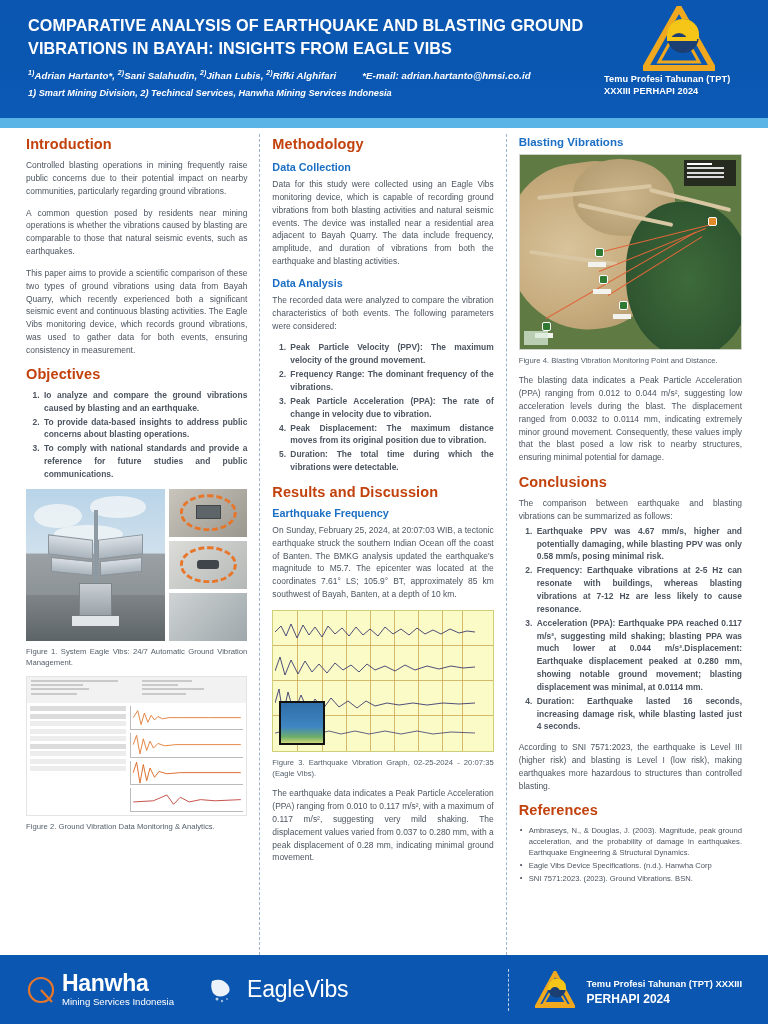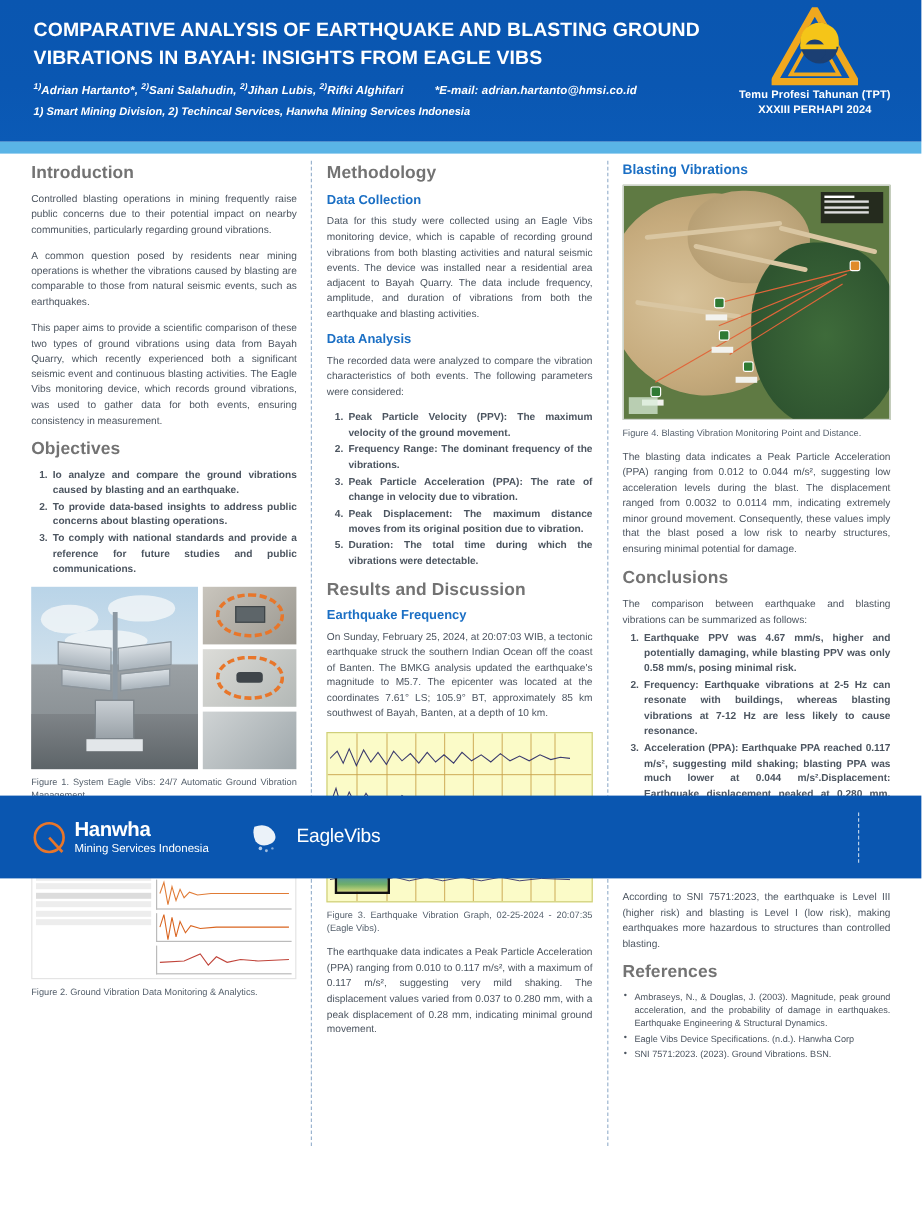--- a/index.html
+++ b/index.html
@@ -2,21 +2,21 @@
 <html><head>
 <meta charset="utf-8">
 <style>
   * { box-sizing: border-box; margin: 0; padding: 0; }
   html, body {
     width: 768px; height: 1024px;
     background: #ffffff;
     font-family: "Liberation Sans", sans-serif;
     overflow: hidden;
   }
-  .poster { position: relative; width: 768px; height: 732px; background: #fff; }
+  .poster { position: relative; width: 768px; height: 1024px; background: #fff; }
 
   
   .header {
     position: relative;
     height: 118px;
     background: linear-gradient(180deg,#0a56b0 0%,#0a57b2 60%,#0b5ab6 100%);
     padding: 14px 20px 6px 28px;
   }
   .header-strip { height: 10px; background: #5ab4e6; }
   .title {
@@ -40,41 +40,41 @@
   .email { margin-left: 26px; }
   .affil {
     margin-top: 7px;
     color: #ffffff;
     font-size: 9.2px;
     font-style: italic;
     font-weight: bold;
   }
   .logo-block {
     position: absolute; right: 14px; top: 6px;
-    width: 150px; text-align: center;
+    width: 150px; text-align: left;
   }
   .logo-caption {
     color: #ffffff; font-size: 9.2px; font-weight: bold;
     line-height: 1.28; margin-top: 2px; letter-spacing: .1px;
   }
 
   
   .body {
     position: absolute; top: 128px; left: 0;
     width: 768px; height: 827px;
     display: flex;
     padding: 6px 14px 0 14px;
   }
   .col { position: relative; padding: 0 12px; }
   .col-left   { width: 252px; }
   .col-mid    { width: 254px; border-left: 1px dashed #9bb4cf; border-right: 1px dashed #9bb4cf; }
   .col-right  { width: 254px; }
 
   h2.sec {
-    color: #737373;
+    color: #c2410c;
     font-size: 14.5px;
     font-weight: bold;
     margin: 2px 0 7px 0;
     letter-spacing: .1px;
   }
   h3.sub {
     color: #1b6fc4;
     font-size: 10.8px;
     font-weight: bold;
     margin: 9px 0 5px 0;
@@ -210,23 +210,23 @@
     background: rgba(215,235,215,.75);
   }
 
   
   .footer {
     position: absolute; left: 0; bottom: 0; width: 768px; height: 69px;
     background: #0a56b0; display: flex; align-items: center; padding: 0 26px;
   }
   .foot-left { display: flex; align-items: center; gap: 34px; }
   .hanwha-txt { color: #ffffff; line-height: 1; }
-  .hanwha-txt .n1 { font-size: 17px; font-weight: bold; letter-spacing: -.3px; }
+  .hanwha-txt .n1 { font-size: 23px; font-weight: bold; letter-spacing: -.3px; }
   .hanwha-txt .n2 { font-size: 9.6px; display: block; margin-top: 2px; }
-  .eagle-txt { color: #ffffff; font-size: 16px; letter-spacing: -.2px; }
+  .eagle-txt { color: #ffffff; font-size: 23px; letter-spacing: -.2px; }
   .foot-divider {
     width: 1px; height: 42px; border-left: 1px dashed #b9cfe8; margin: 0 26px 0 auto;
   }
   .foot-right { display: flex; align-items: center; gap: 12px; }
   .foot-right-txt { color: #ffffff; line-height: 1.22; }
   .foot-right-txt .r1 { font-size: 9.4px; font-weight: bold; }
   .foot-right-txt .r2 { font-size: 12px; font-weight: bold; display: block; }
 </style>
 </head>
 <body>
@@ -257,21 +257,21 @@
       </div>
     </div>
   </div>
   <div class="header-strip"></div>
 
   <div class="body">
 
     <div class="col col-left">
       <h2 class="sec">Introduction</h2>
       <p class="tx">Controlled blasting operations in mining frequently raise public concerns due to their potential impact on nearby communities, particularly regarding ground vibrations.</p>
-      <p class="tx">A common question posed by residents near mining operations is whether the vibrations caused by blasting are comparable to those from natural seismic events, such as earthquakes.</p>
+      <p class="tx">A common question posed by residents near mining operations is whether the vibrations caused by blasting are comparable to those that natural seismic events, such as earthquakes.</p>
       <p class="tx">This paper aims to provide a scientific comparison of these two types of ground vibrations using data from Bayah Quarry, which recently experienced both a significant seismic event and continuous blasting activities. The Eagle Vibs monitoring device, which records ground vibrations, was used to gather data for both events, ensuring consistency in measurement.</p>
 
       <h2 class="sec">Objectives</h2>
       <ol class="tx">
         <li>Io analyze and compare the ground vibrations caused by blasting and an earthquake.</li>
         <li>To provide data-based insights to address public concerns about blasting operations.</li>
         <li>To comply with national standards and provide a reference for future studies and public communications.</li>
       </ol>
 
       <div class="fig1">
@@ -483,15 +483,28 @@
           <circle cx="9" cy="24" r="1.5" fill="#fff" opacity=".7"></circle>
           <circle cx="14" cy="26" r="1.2" fill="#fff" opacity=".6"></circle>
           <circle cx="19" cy="24" r="1" fill="#fff" opacity=".5"></circle>
         </svg>
         <span class="eagle-txt">EagleVibs</span>
       </div>
     </div>
 
     <div class="foot-divider"></div>
 
+    <div class="foot-right">
+      <svg width="40" height="38" viewBox="0 0 40 38">
+        <polygon points="20,2 38,35 2,35" fill="none" stroke="#f0a81e" stroke-width="4"></polygon>
+        <polygon points="20,13 31,32 9,32" fill="none" stroke="#f0a81e" stroke-width="2"></polygon>
+        <ellipse cx="22" cy="17" rx="9" ry="9.5" fill="#1b3f73"></ellipse>
+        <path d="M13 16 a9 8.5 0 0 1 18 0 l0 3 l-18 0 z" fill="#f5c518"></path>
+        <ellipse cx="20" cy="21" rx="5" ry="5" fill="#1b3f73"></ellipse>
+      </svg>
+      <div class="foot-right-txt">
+        <span class="r1">Temu Profesi Tahunan (TPT) XXXIII</span>
+        <span class="r2">PERHAPI 2024</span>
+      </div>
+    </div>
   </div>
 
 </div>
 
 </body></html>

